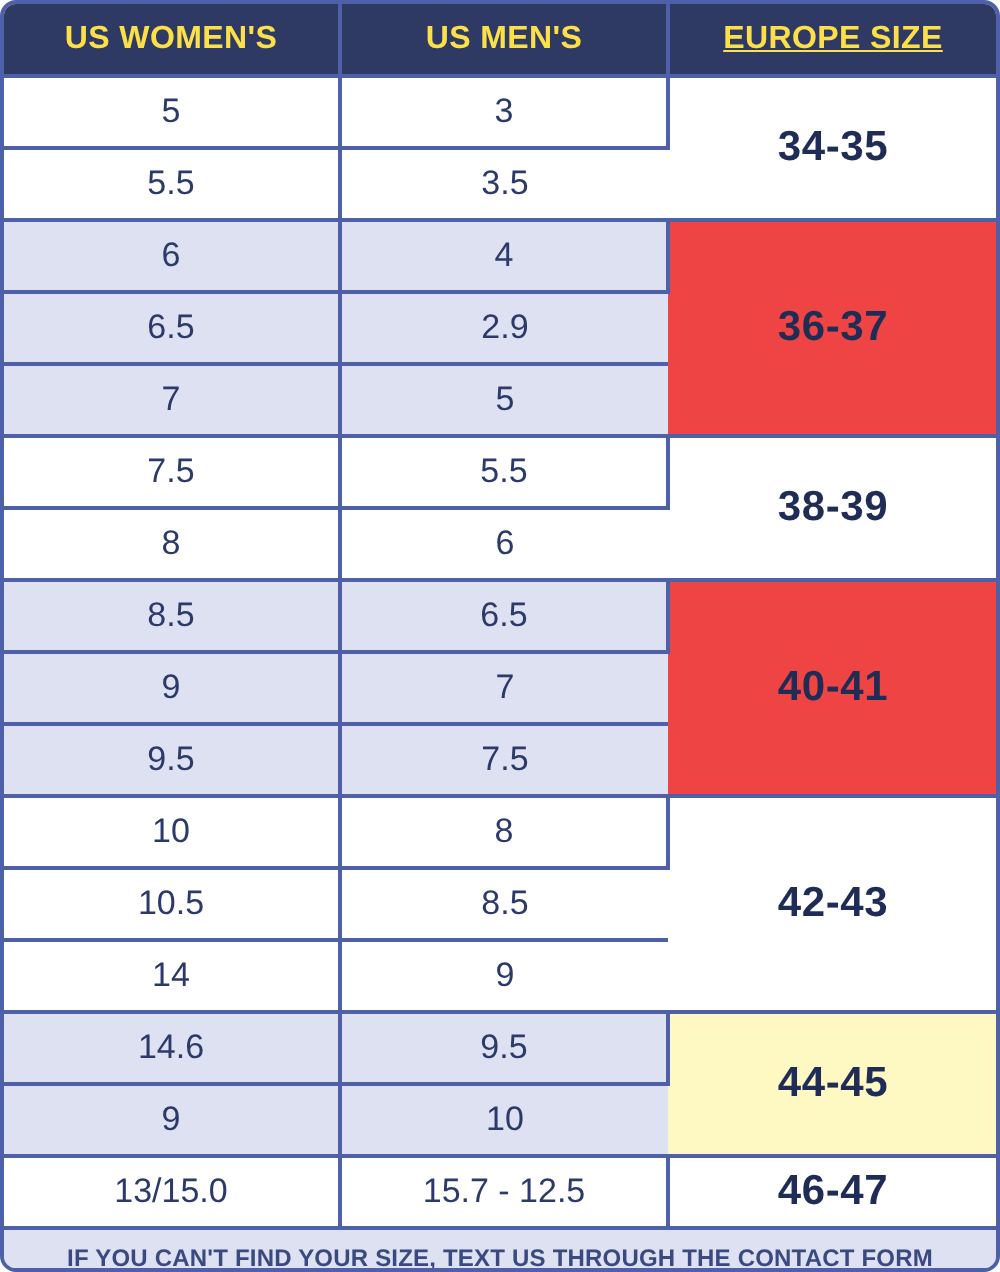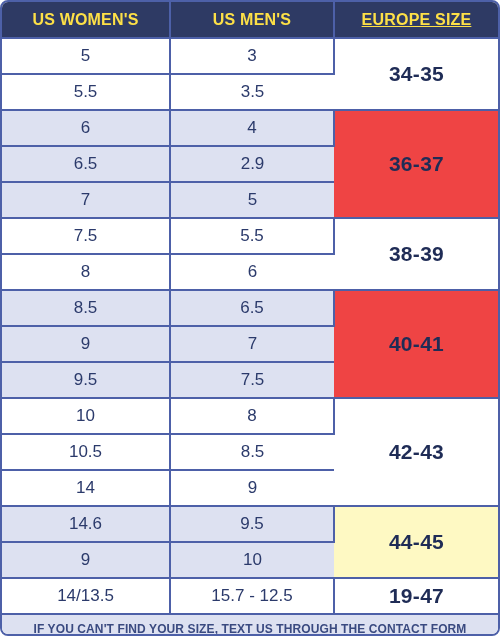--- a/index.html
+++ b/index.html
@@ -171,23 +171,23 @@
         <tr class="shaded">
           <td>14.6</td>
           <td>9.5</td>
           <td class="eu-cell" rowspan="2" style="background: #fef9c3;">44-45</td>
         </tr>
         <tr class="shaded">
           <td>9</td>
           <td>10</td>
         </tr>
         <tr>
-          <td>14/13.5</td>
+          <td>13/15.0</td>
           <td>15.7 - 12.5</td>
-          <td class="eu-cell" rowspan="1">19-47</td>
+          <td class="eu-cell" rowspan="1">46-47</td>
         </tr>
       </tbody>
   </table>
 
   <div class="footer-note">
     <span>IF YOU CAN'T FIND YOUR SIZE, TEXT US THROUGH THE CONTACT FORM</span>
 
   </div>
 
 </div>

